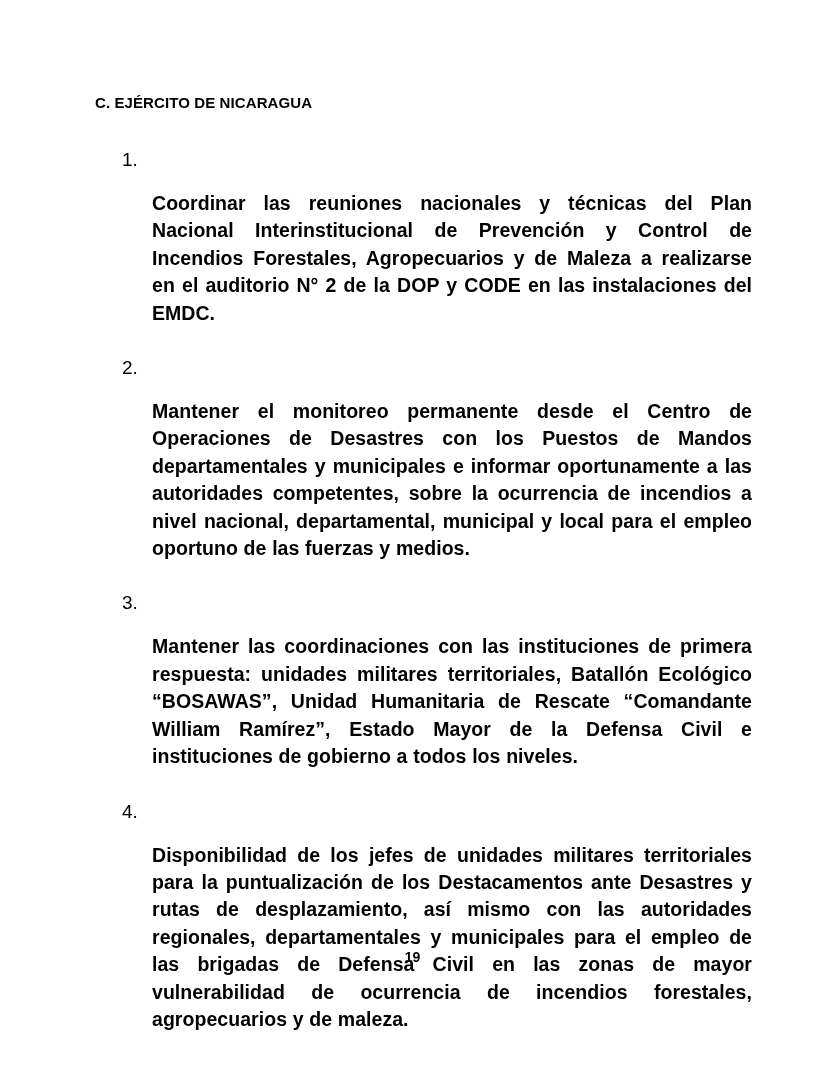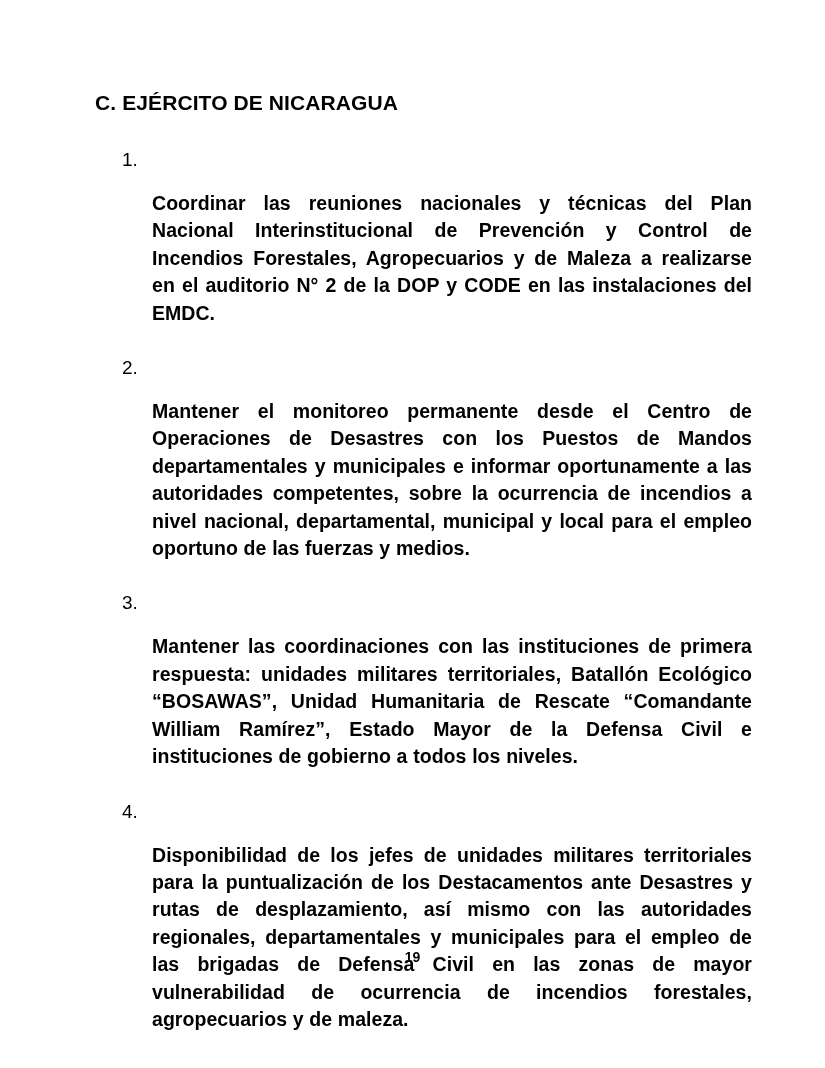--- a/index.html
+++ b/index.html
@@ -18,21 +18,21 @@
     font-family: "Liberation Sans", sans-serif;
     color: #000000;
     -webkit-font-smoothing: none;
   }
 
   
   .doc-heading {
     position: absolute;
     left: 95px;
     top: 90px;
-    font-size: 21px;
+    font-size: 15px;
     font-weight: bold;
     letter-spacing: 0.1px;
     line-height: 26px;
     white-space: nowrap;
   }
 
   
   .item-list {
     position: absolute;
     left: 118px;

